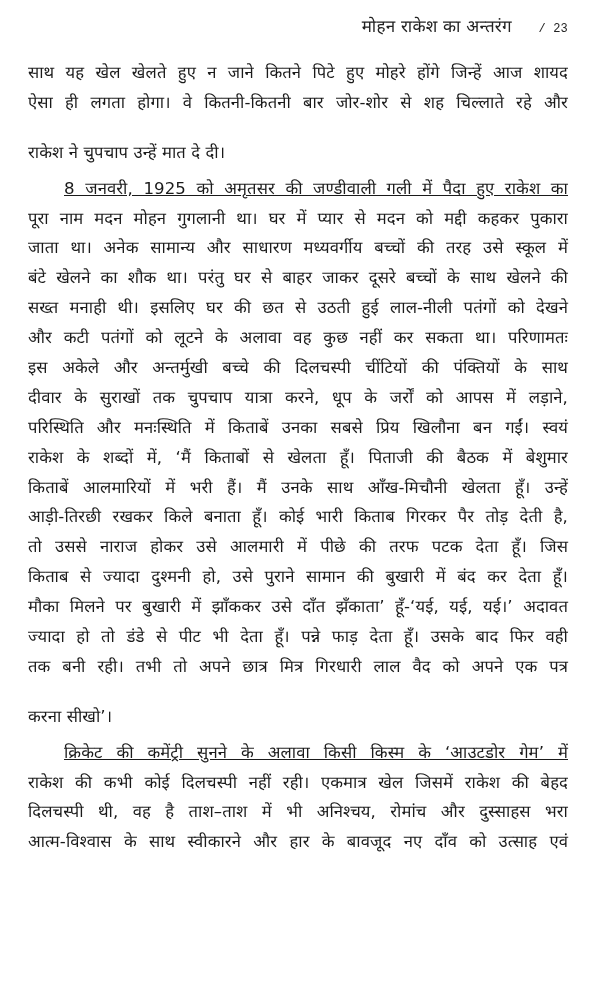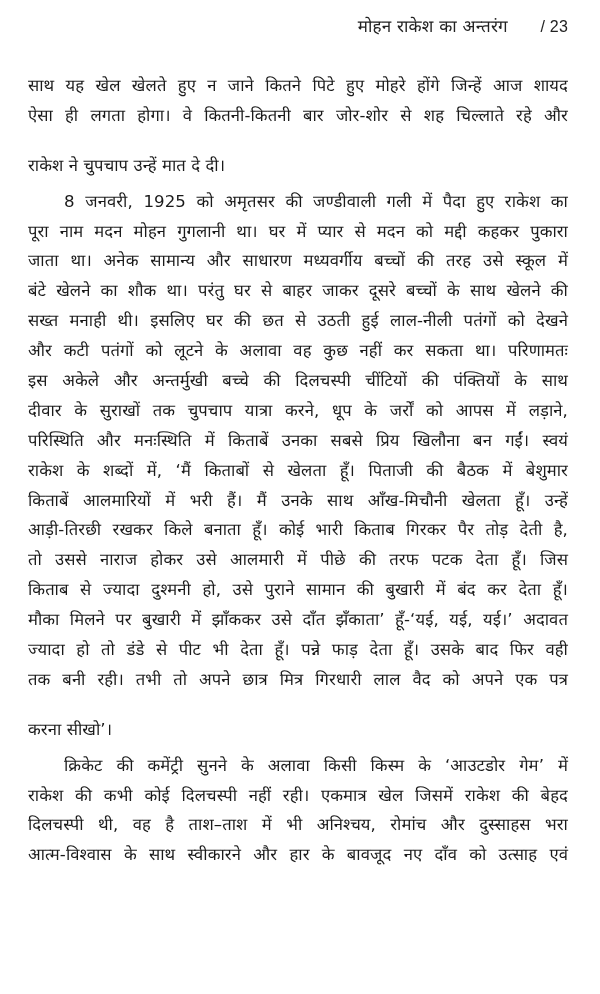--- a/index.html
+++ b/index.html
@@ -6,32 +6,32 @@
   body { width: 600px; height: 994px; overflow: hidden; position: relative; }
   .page {
     position: absolute; left: 0; top: 0; width: 600px; height: 994px;
     background: #ffffff; color: #1a1a1a;
     font-family: "DejaVu Sans", "Liberation Sans", sans-serif;
   }
   .running-head {
     position: absolute; top: 14px; right: 32px;
     font-size: 17px; color: #222; letter-spacing: 0.2px;
   }
-  .running-head .pg { margin-left: 27px; font-family: Liberation Sans, sans-serif; font-size: 16px; }
+  .running-head .pg { margin-left: 21px; font-family: Liberation Mono, monospace; font-size: 12px; }
   .body {
-    position: absolute; left: 28px; top: 71px; width: 540px;
+    position: absolute; left: 28px; top: 58px; width: 540px;
   }
   .line {
     height: 29.9px; line-height: 29.9px;
     font-size: 16.6px; white-space: nowrap;
     text-align: justify; text-align-last: justify;
     letter-spacing: 0.1px;
   }
   .line.last { text-align-last: left; margin-top: 20px; }
-  .line.indent { padding-left: 36px; }
+  .line.indent { padding-left: 36px; text-decoration: underline; }
   .para-gap { height: 6px; }
 </style>
 </head>
 <body>
 
 <div class="page">
   <div class="running-head">
     <span>मोहन राकेश का अन्तरंग</span>
     <span class="pg">/ 23</span>
   </div>

